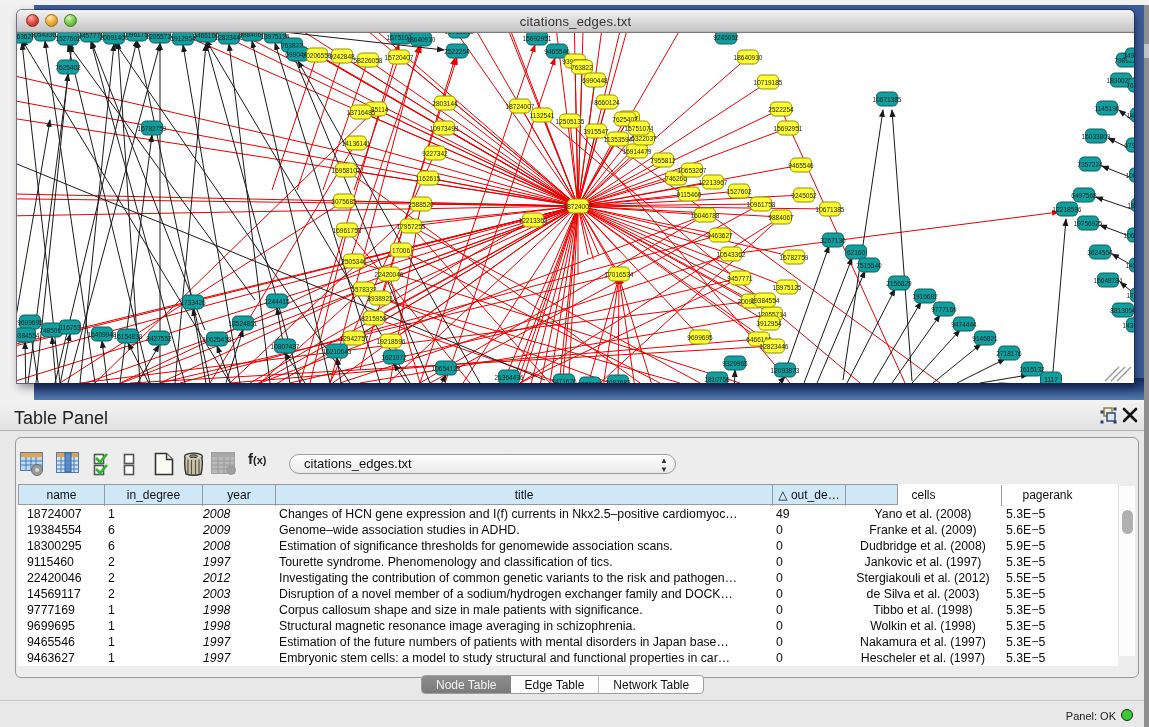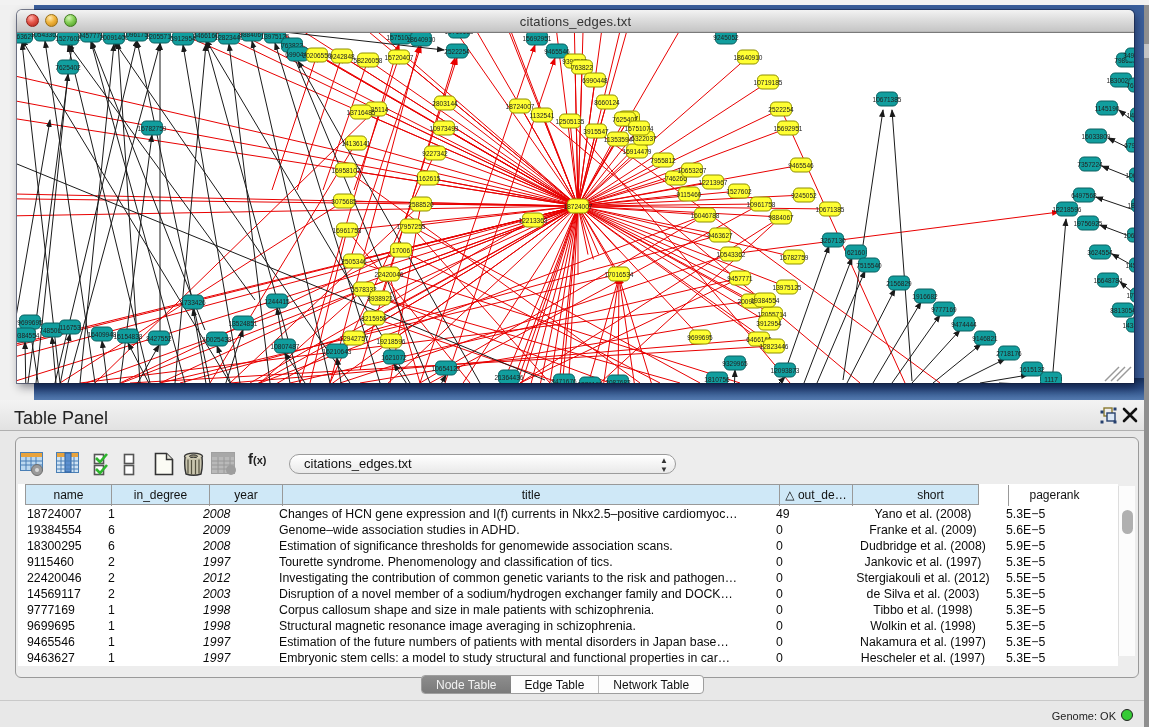--- a/index.html
+++ b/index.html
@@ -34,21 +34,21 @@
 #inner { position:absolute; left:15px; top:37px; width:1124px; height:241px;
   border:1px solid #9a9a9a; border-radius:6px; background:#ededed; }
 #toolbar { position:absolute; left:0; top:4px; width:100%; height:40px; }
 #combo { position:absolute; left:273px; top:16px; width:387px; height:20px;
   border:1px solid #9b9b9b; border-radius:10px;
   background:linear-gradient(#ffffff,#e9e9e9); font-size:13px; color:#111;
   line-height:18px; padding-left:14px; }
 #combo .st { position:absolute; right:7px; top:1px; font-size:8px; color:#333; line-height:9px; text-align:center;}
 
 #tbl { position:absolute; left:2px; top:46px; width:1100px; height:182px; background:#fff; }
-#thead { position:absolute; left:7px; top:0px; height:21px; width:954px; background:#cfe8f7; border:1px solid #999;}
+#thead { position:absolute; left:0px; top:0px; height:21px; width:880px; background:#cfe8f7; border:1px solid #999;}
 #thead .h { position:absolute; top:0; height:21px; border-right:1px solid #999; font-size:12px;
   text-align:center; line-height:20px; color:#111; }
 #tbody { position:absolute; left:0; top:22px; width:1075px; }
 .tr { position:relative; height:16px; font-size:12.3px; color:#0a0a0a; white-space:nowrap; }
 .tr div { position:absolute; top:1px; overflow:hidden; }
 .c0 { left:9px;   width:82px; }
 .c1 { left:90px;  width:94px; }
 .c2 { left:185px; width:69px;font-style:italic; }
 .c3 { left:261px; width:492px; }
 .c4 { left:758px; width:69px; }
@@ -767,21 +767,21 @@
             <div class="c2">2003</div>
             <div class="c3">Disruption of a novel member of a sodium/hydrogen exchanger family and DOCK…</div>
             <div class="c4">0</div>
             <div class="c5">de Silva et al. (2003)</div>
             <div class="c6">5.3E−5</div>
           </div>
 <div class="tr">
             <div class="c0">9777169</div>
             <div class="c1">1</div>
             <div class="c2">1998</div>
-            <div class="c3">Corpus callosum shape and size in male patients with schizophrenia.</div>
+            <div class="c3">Corpus callosum shape and size in male patients with significance.</div>
             <div class="c4">0</div>
             <div class="c5">Tibbo et al. (1998)</div>
             <div class="c6">5.3E−5</div>
           </div>
 <div class="tr">
             <div class="c0">9699695</div>
             <div class="c1">1</div>
             <div class="c2">1998</div>
             <div class="c3">Structural magnetic resonance image averaging in schizophrenia.</div>
             <div class="c4">0</div>
@@ -806,30 +806,30 @@
             <div class="c5">Hescheler et al. (1997)</div>
             <div class="c6">5.3E−5</div>
           </div>
         </div>
       <div id="thead">
         <div class="h" style="left:0;width:86px;">name</div>
         <div class="h" style="left:86px;width:98px;">in_degree</div>
         <div class="h" style="left:184px;width:73px;">year</div>
         <div class="h" style="left:257px;width:497px;">title</div>
         <div class="h" style="left:754px;width:73px;">△ out_de…</div>
-        <div class="h" style="left:827px;width:156px;">short</div>
+        <div class="h" style="left:827px;width:156px;">cells</div>
         <div class="h" style="left:983px;width:91px;border-right:none;">pagerank</div>
       </div>
     </div>
     <div id="vsb">
         <div class="th"></div>
       </div>
   </div>
   <div id="tabs">
     <div class="sel">Node Table</div>
       <div>Edge Table</div>
       <div class="sep"></div>
       <div>Network Table</div>
   </div>
   <div style="position:absolute;left:0;top:300px;width:1144px;height:1px;background:#c9c9c9;"></div>
-  <div id="mem">Genome: OK</div>
+  <div id="mem">Panel: OK</div>
     <div id="memdot"></div>
 </div>
 
 </body></html>

